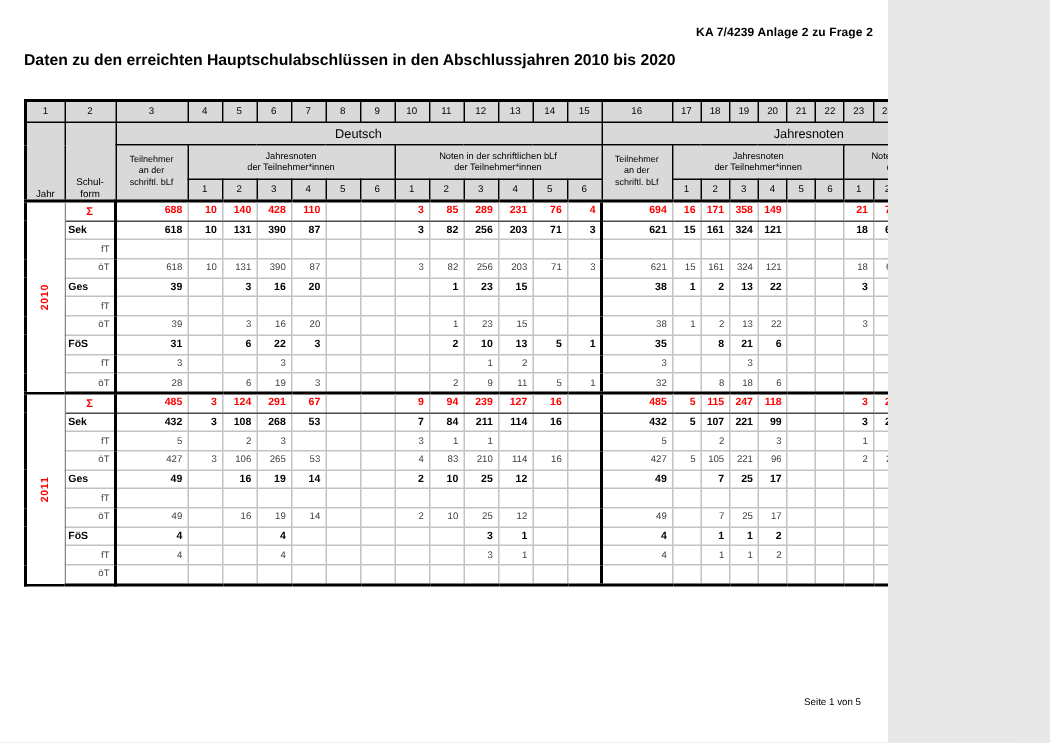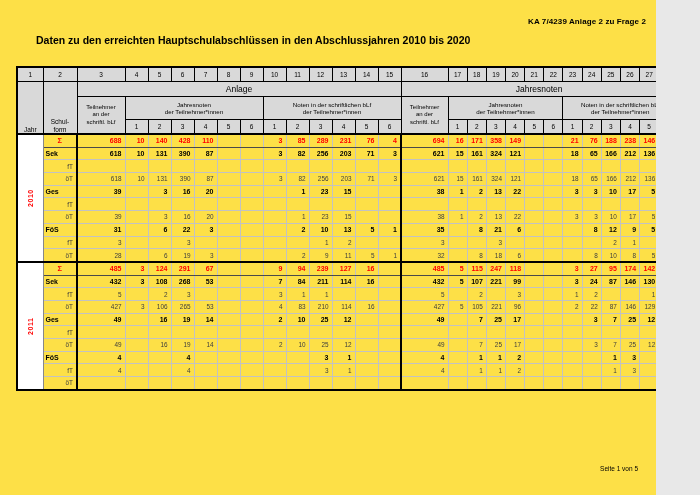--- a/index.html
+++ b/index.html
@@ -1,21 +1,21 @@
 <!DOCTYPE html>
 <html><head>
 <meta charset="utf-8">
 <style>
   html,body { margin:0; padding:0; background:#e8e8e8; }
   .page {
-    position:relative; width:656px; height:495px; background:#fde047;
+    position:relative; width:592px; height:495px; background:#ffffff;
     font-family:"Liberation Sans", sans-serif; color:#000; overflow:hidden;text-decoration:underline;
   }
   .doc-ref { position:absolute; top:17px; right:10px; font-size:8px; font-weight:bold; letter-spacing:0.1px; }
-  .title   { position:absolute; top:34px; left:16px;  font-size:10.5px; font-weight:bold;margin-left:20px; }
+  .title   { position:absolute; top:34px; left:16px;  font-size:10.5px; font-weight:bold; }
   .footer  { position:absolute; top:465px; right:18px; font-size:6.5px; }
 
   table.grid {
     position:absolute; left:16px; top:66px; width:661px;
     border-collapse:collapse; table-layout:fixed;
     border:2px solid #000;
   }
   table.grid th {
     background:#d9d9d9; border:1px solid #000; padding:0;
     font-weight:normal; text-align:center; overflow:hidden;
@@ -120,21 +120,21 @@
           <th class="num">24</th>
           <th class="num">25</th>
           <th class="num">26</th>
           <th class="num">27</th>
           <th class="num">28</th>
         </tr>
       <tr>
         <th class="corner" rowspan="3">Jahr</th>
         <th class="corner" rowspan="3">Schul-
 form</th>
-        <th class="section" colspan="13">Anlage</th>
+        <th class="section" colspan="13">Deutsch</th>
         <th class="section" colspan="13">Jahresnoten</th>
       </tr>
       <tr>
         <th class="sub teil" rowspan="2">Teilnehmer
 an der
 schriftl. bLf</th>
         <th class="sub" colspan="6">Jahresnoten
 der Teilnehmer*innen</th>
         <th class="sub" colspan="6">Noten in der schriftlichen bLf
 der Teilnehmer*innen</th>

